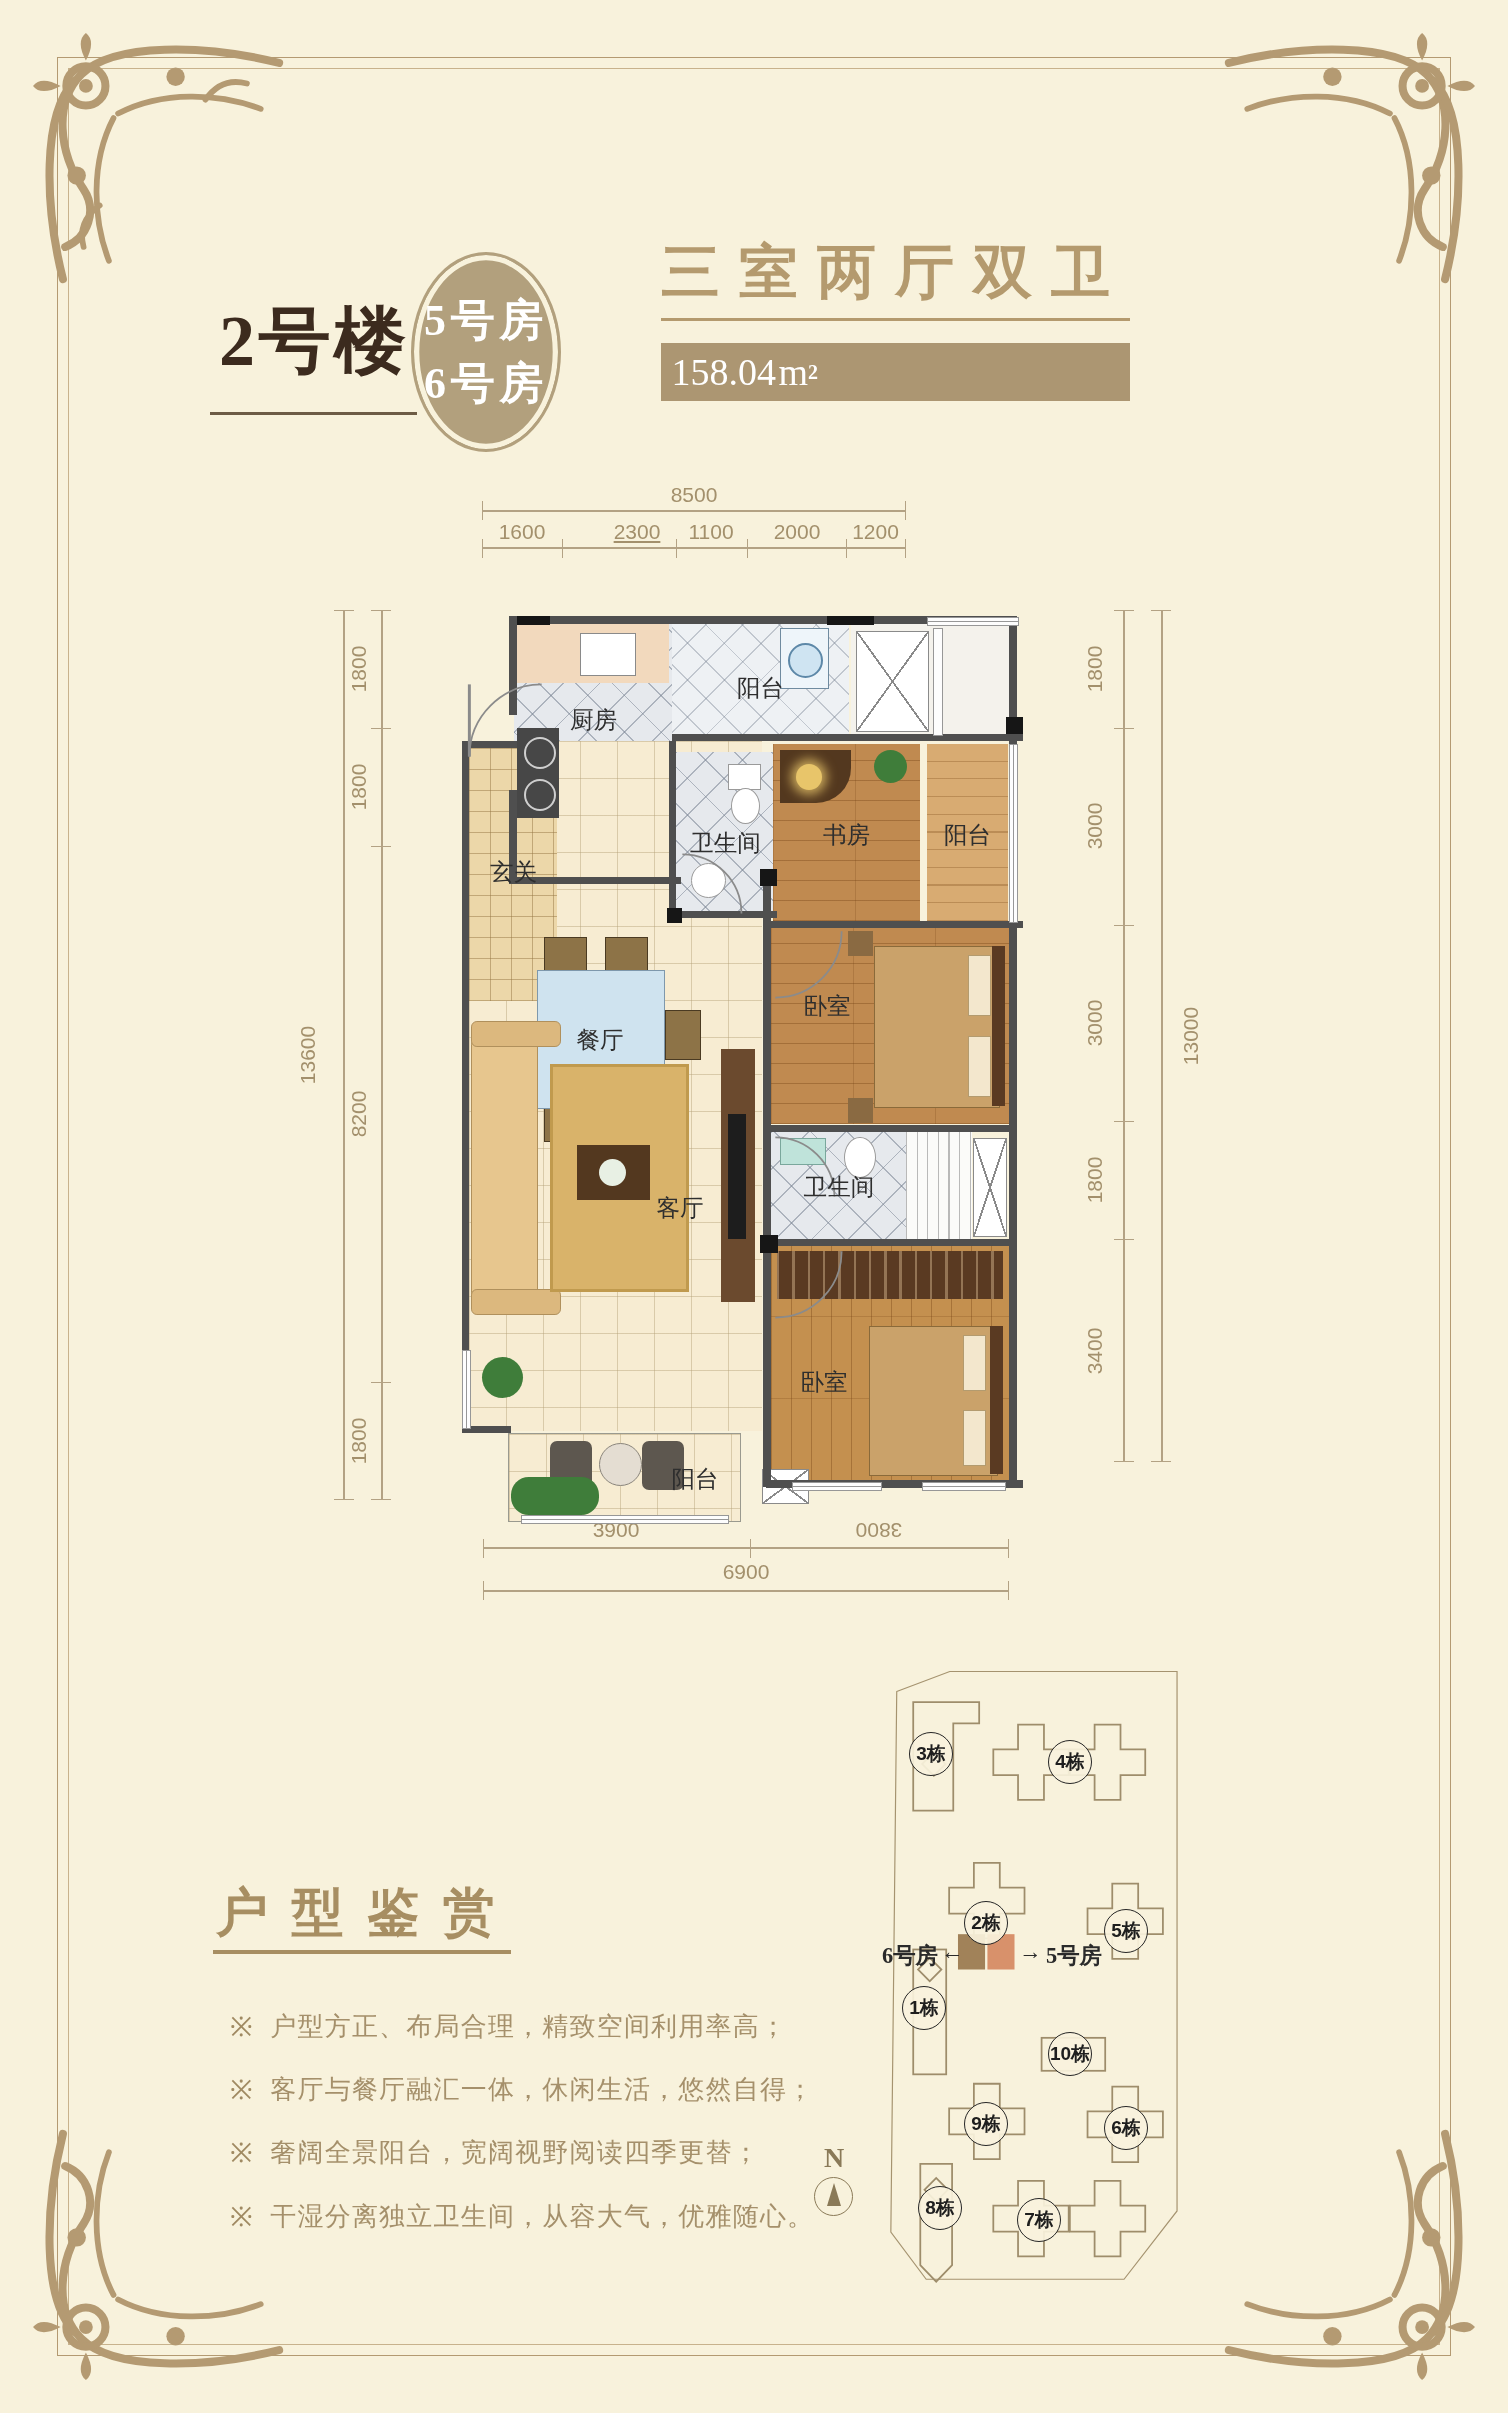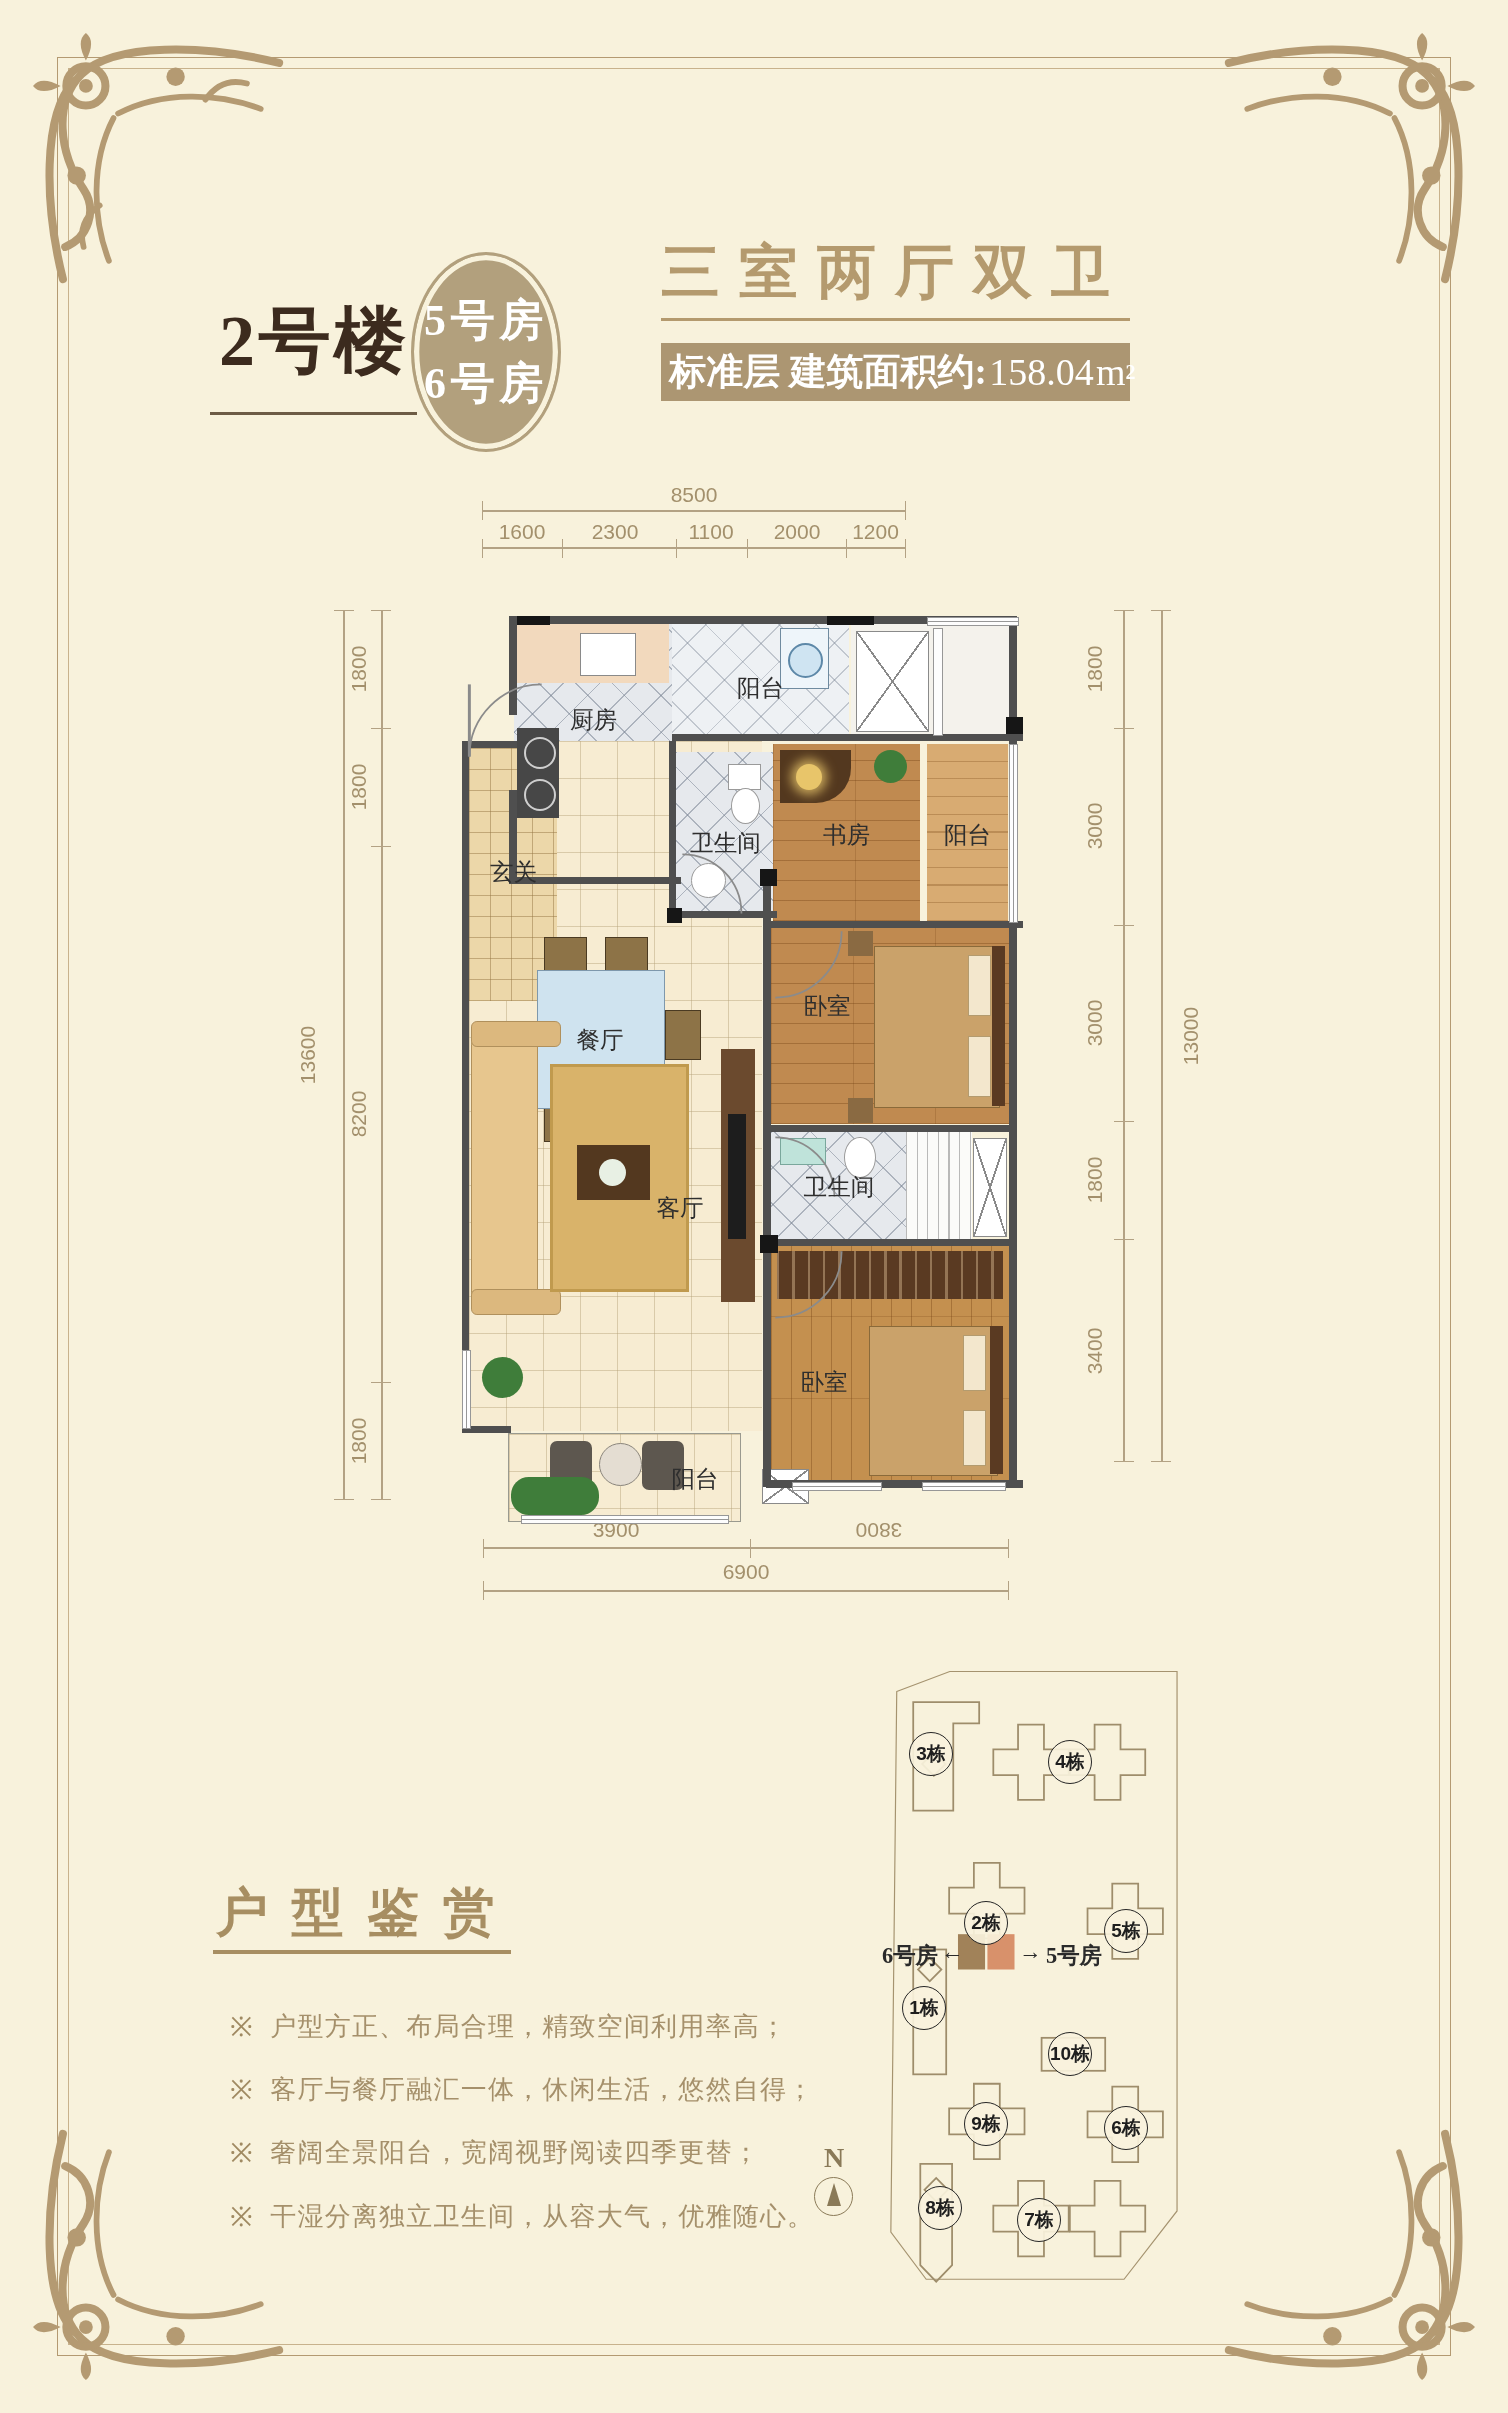--- a/index.html
+++ b/index.html
@@ -163,32 +163,31 @@
 
 <div class="building-label">2号楼</div>
 <div class="building-underline"></div>
 <div class="badge">
   <span>5号房</span>
   <span>6号房</span>
 </div>
 <div class="layout-title">三室两厅双卫</div>
 <div class="title-divider"></div>
 <div class="area-box">
-  <span>标准层 建筑面积约:</span>
     <span class="val">158.04</span>
     <span class="val">m</span>
     <sup>2</sup>
 </div>
 
 <div class="dtext" style="left:482px;top:483px;width:424px;">8500</div>
 <div class="dline" style="left:482px;top:510px;width:424px;height:1.8px;"></div>
 <div class="dline" style="left:482px;top:501px;width:1.2px;height:19px;"></div>
 <div class="dline" style="left:905px;top:501px;width:1.2px;height:19px;"></div>
 <div class="dtext" style="left:482px;top:520px;width:80px;">1600</div>
-<div class="dtext" style="left:558px;top:520px;width:114px;">2300</div>
+<div class="dtext" style="left:580px;top:520px;width:114px;text-decoration:underline;">2300</div>
 <div class="dtext" style="left:676px;top:520px;width:70px;">1100</div>
 <div class="dtext" style="left:747px;top:520px;width:100px;">2000</div>
 <div class="dtext" style="left:846px;top:520px;width:59px;">1200</div>
 <div class="dline" style="left:482px;top:547px;width:424px;height:1.8px;"></div>
 <div class="dline" style="left:482px;top:539px;width:1.2px;height:19px;"></div>
 <div class="dline" style="left:562px;top:539px;width:1.2px;height:19px;"></div>
 <div class="dline" style="left:676px;top:539px;width:1.2px;height:19px;"></div>
 <div class="dline" style="left:747px;top:539px;width:1.2px;height:19px;"></div>
 <div class="dline" style="left:846px;top:539px;width:1.2px;height:19px;"></div>
 <div class="dline" style="left:905px;top:539px;width:1.2px;height:19px;"></div>

